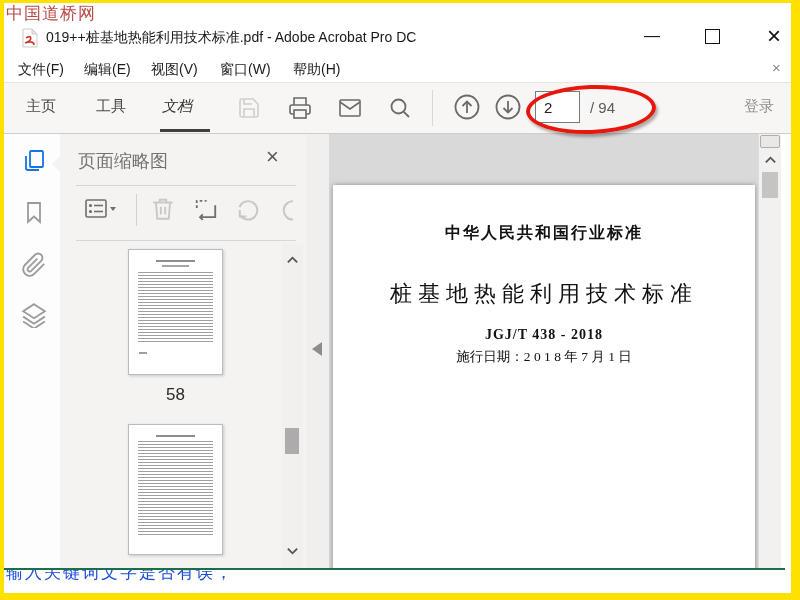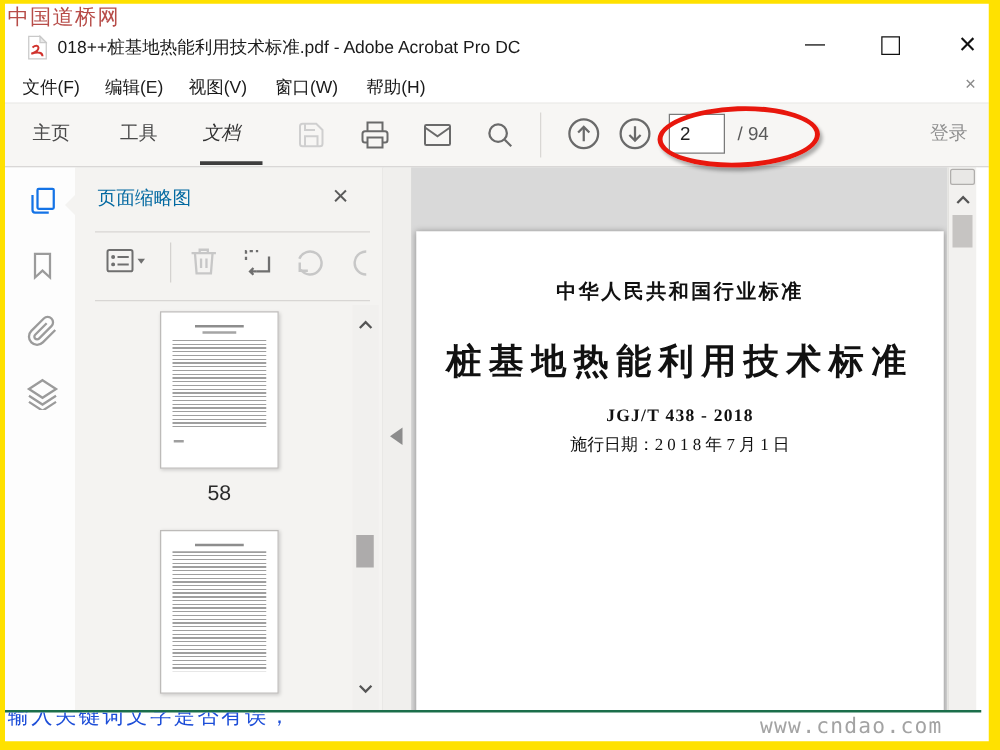--- a/index.html
+++ b/index.html
@@ -56,21 +56,21 @@
   .iconstrip{position:absolute;left:4px;top:134px;width:56px;height:434px;background:#fdfdfd;
              border-right:1px solid #e2e0de;}
   .strip-icon{position:absolute;left:17px;width:26px;height:26px;color:#9b9b9b;}
   .strip-icon.active{color:#1473e6;}
 
   
   .panel{position:absolute;left:60px;top:134px;width:246px;height:434px;background:#f4f3f1;
          border-right:1px solid #d2d0ce;}
   .panel-notch{position:absolute;left:-8px;top:22px;width:0;height:0;border-top:8px solid transparent;
          border-bottom:8px solid transparent;border-right:8px solid #f4f3f1;}
-  .panel-title{position:absolute;left:18px;top:15px;font-size:15px;color:#0369a1;}
+  .panel-title{position:absolute;left:18px;top:15px;font-size:18px;color:#737373;}
   .panel-close{position:absolute;left:206px;top:10px;font-size:22px;font-weight:300;color:#5a5a5a;}
   .panel-hr1{position:absolute;left:16px;top:51px;width:220px;height:1px;background:#d8d6d4;}
   .panel-hr2{position:absolute;left:16px;top:106px;width:220px;height:1px;background:#d8d6d4;}
   .pt-icon{position:absolute;top:62px;width:26px;height:26px;color:#6f6f6f;}
   .pt-icon.light{color:#c7c7c7;}
   .pt-vsep{position:absolute;left:76px;top:60px;width:1px;height:32px;background:#d4d2d0;}
   .rot-clip{position:absolute;left:219px;top:62px;width:14px;height:26px;overflow:hidden;color:#c7c7c7;}
 
   .thumb{position:absolute;left:68px;width:95px;background:#fff;border:1px solid #bdbbb9;
          box-shadow:1px 1px 3px rgba(0,0,0,.18);box-sizing:border-box;}
@@ -94,21 +94,21 @@
             border-right:1px solid #dddbd9;}
   .collapse-tri{position:absolute;left:6px;top:208px;width:0;height:0;border-top:7px solid transparent;
             border-bottom:7px solid transparent;border-right:10px solid #8c8c8c;}
 
   
   .docarea{position:absolute;left:329px;top:134px;width:429px;height:434px;background:#d9d9d9;overflow:hidden;}
   .docpage{position:absolute;left:4px;top:51px;width:422px;height:400px;background:#fff;
            box-shadow:0 0 5px rgba(0,0,0,.35);font-family:"Liberation Serif",serif;color:#111;
            text-align:center;}
   .d-heading{margin-top:38px;font-size:16px;font-weight:bold;letter-spacing:2px;}
-  .d-title{margin-top:26px;font-size:28px;font-weight:700;letter-spacing:6px;}
+  .d-title{margin-top:35px;font-size:22px;font-weight:400;letter-spacing:6px;}
   .d-en1{margin-top:18px;font-size:13px;}
   .d-en2{margin-top:3px;font-size:13px;}
   .d-code{margin-top:18px;font-size:14px;font-weight:bold;letter-spacing:1px;}
   .d-approved{margin-top:20px;font-size:13.5px;}
   .d-effective{margin-top:5px;font-size:13.5px;}
 
   .doc-scroll{position:absolute;left:758px;top:134px;width:23px;height:434px;background:#f2f1ef;
             border-left:1px solid #deddda;}
   .doc-topbtn{position:absolute;left:1px;top:1px;width:20px;height:13px;background:#e9e8e6;
             border:1px solid #b0aeac;border-radius:2px;box-sizing:border-box;}
@@ -128,31 +128,30 @@
 <body>
 
 <div id="screen">
 
   <div class="frame top"></div>
   <div class="frame left"></div>
   <div class="frame right"></div>
   <div class="frame bottom"></div>
 
   <div class="wm-top">中国道桥网</div>
-  <div class="wm-bottom">www.cndao.com</div>
 
   <div class="titlebar">
     <div class="pdf-icon">
       <svg viewBox="0 0 16 20" width="16" height="20">
         <path d="M1 1 h9 l5 5 v13 h-14 z" fill="#ffffff" stroke="#c9c9c9" stroke-width="1"></path>
         <path d="M10 1 l5 5 h-5 z" fill="#e8e8e8" stroke="#c9c9c9" stroke-width="1"></path>
         <path d="M4 10 c5 -4 8 2 -1 5 c6 -2 9 -1 9 2" stroke="#d1332e" fill="none" stroke-width="1.6"></path>
       </svg>
     </div>
-    <div class="win-title">018++桩基地热能利用技术标准.pdf - Adobe Acrobat Pro DC</div>
+    <div class="win-title">019++桩基地热能利用技术标准.pdf - Adobe Acrobat Pro DC</div>
     <div class="btn-min">—</div>
     <div class="btn-max"></div>
     <div class="btn-close">×</div>
   </div>
 
   <div class="menubar">
     <span class="menu-item" style="left:14px">文件(F)</span>
     <span class="menu-item" style="left:80px">编辑(E)</span>
     <span class="menu-item" style="left:147px">视图(V)</span>
     <span class="menu-item" style="left:216px">窗口(W)</span>

